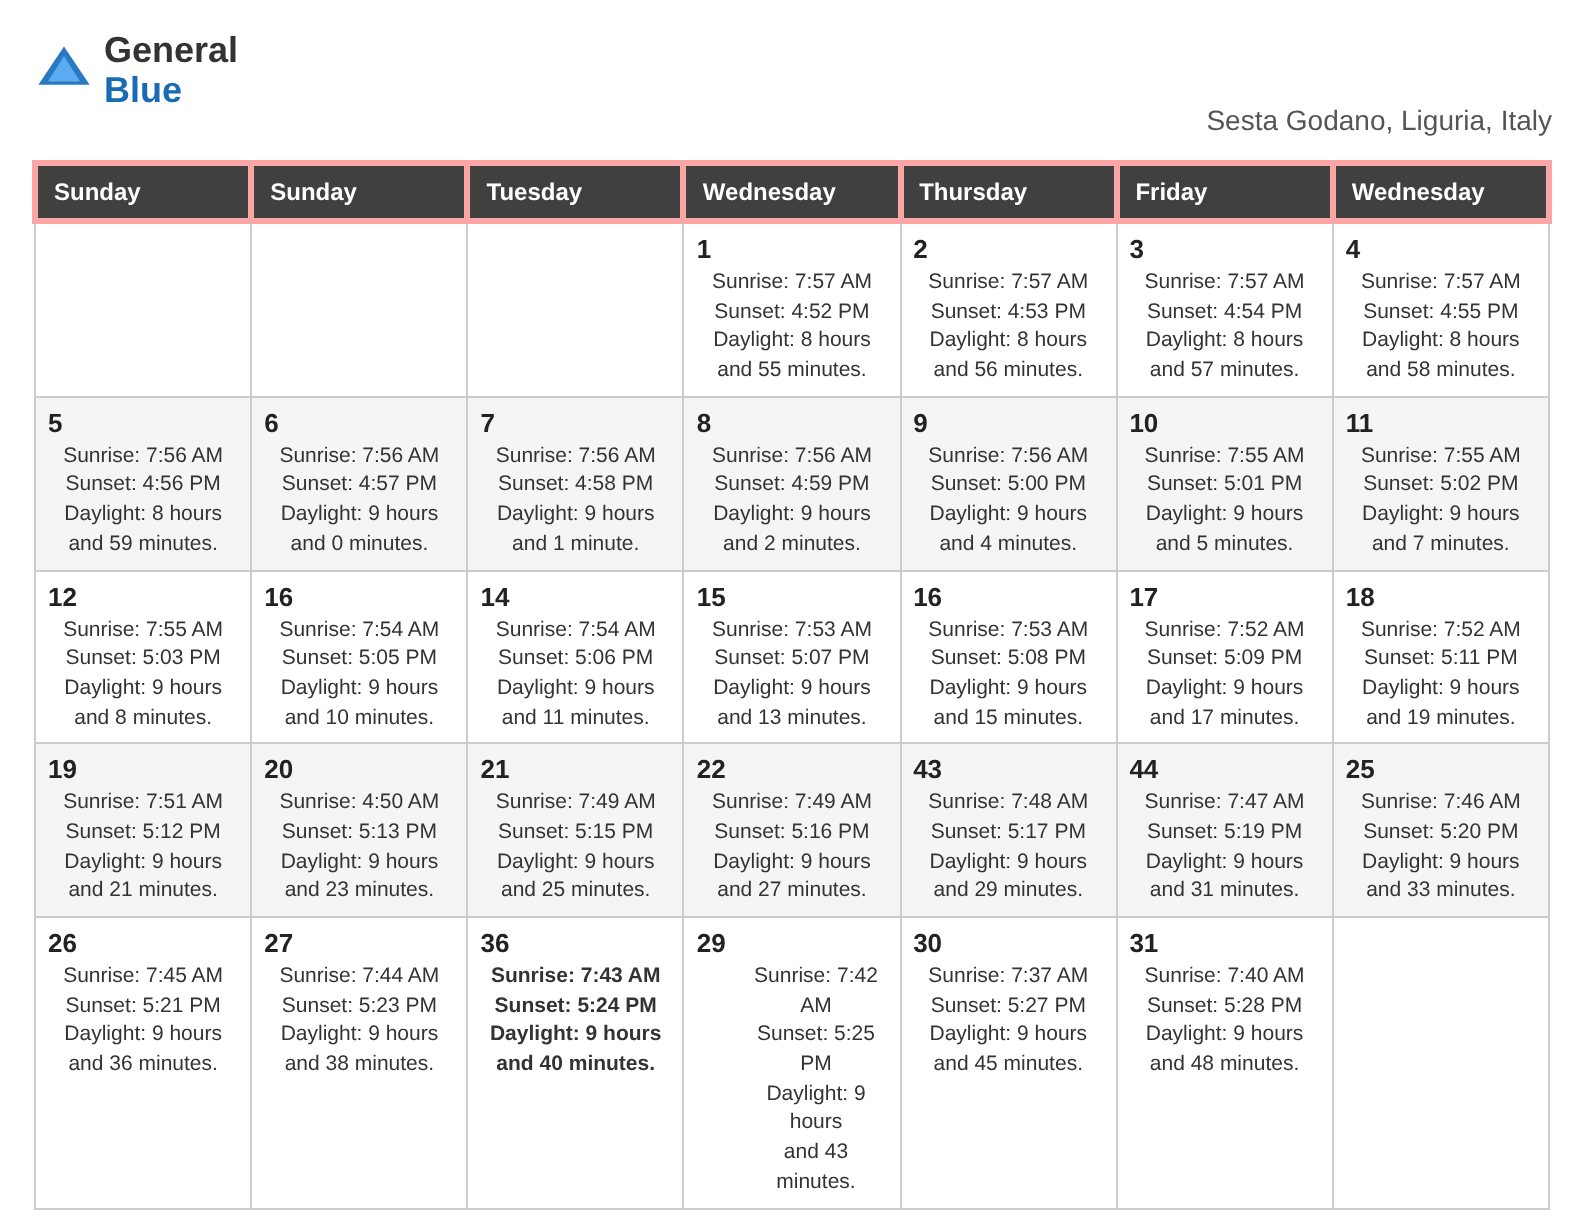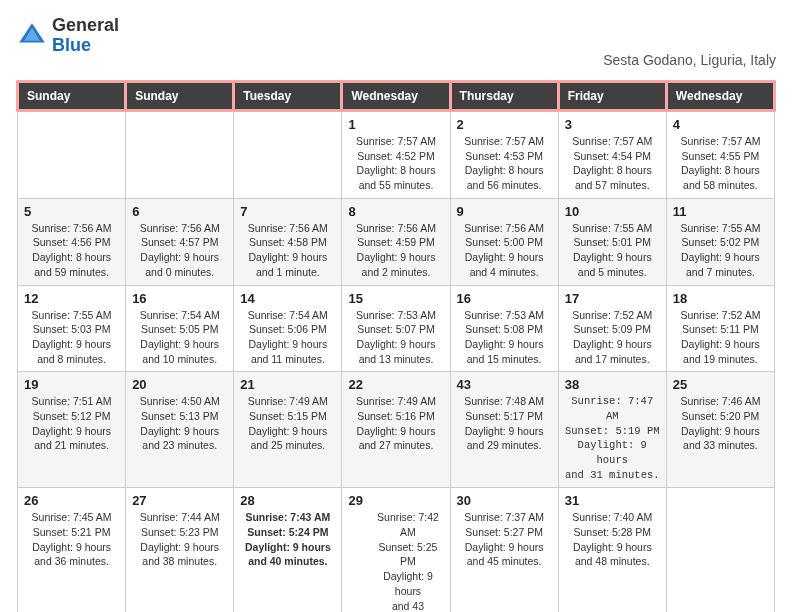--- a/index.html
+++ b/index.html
@@ -283,22 +283,22 @@
 and 27 minutes.</div>
         </td>
         <td>
           <div class="day-number">43</div>
           <div class="day-info" style="white-space: pre-line;">Sunrise: 7:48 AM
 Sunset: 5:17 PM
 Daylight: 9 hours
 and 29 minutes.</div>
         </td>
         <td>
-          <div class="day-number">38</div>
-          <div class="day-info" style="white-space: pre-line; font-family: Liberation Mono, monospace;">Sunrise: 7:47 AM
+          <div class="day-number">44</div>
+          <div class="day-info" style="white-space: pre-line;">Sunrise: 7:47 AM
 Sunset: 5:19 PM
 Daylight: 9 hours
 and 31 minutes.</div>
         </td>
         <td>
           <div class="day-number">25</div>
           <div class="day-info" style="white-space: pre-line;">Sunrise: 7:46 AM
 Sunset: 5:20 PM
 Daylight: 9 hours
 and 33 minutes.</div>
@@ -313,21 +313,21 @@
 and 36 minutes.</div>
         </td>
         <td>
           <div class="day-number">27</div>
           <div class="day-info" style="white-space: pre-line;">Sunrise: 7:44 AM
 Sunset: 5:23 PM
 Daylight: 9 hours
 and 38 minutes.</div>
         </td>
         <td>
-          <div class="day-number">28</div>
+          <div class="day-number">36</div>
           <div class="day-info" style="white-space: pre-line; font-weight: bold;">Sunrise: 7:43 AM
 Sunset: 5:24 PM
 Daylight: 9 hours
 and 40 minutes.</div>
         </td>
         <td>
           <div class="day-number">29</div>
           <div class="day-info" style="white-space: pre-line; margin-left: 24px;">Sunrise: 7:42 AM
 Sunset: 5:25 PM
 Daylight: 9 hours

